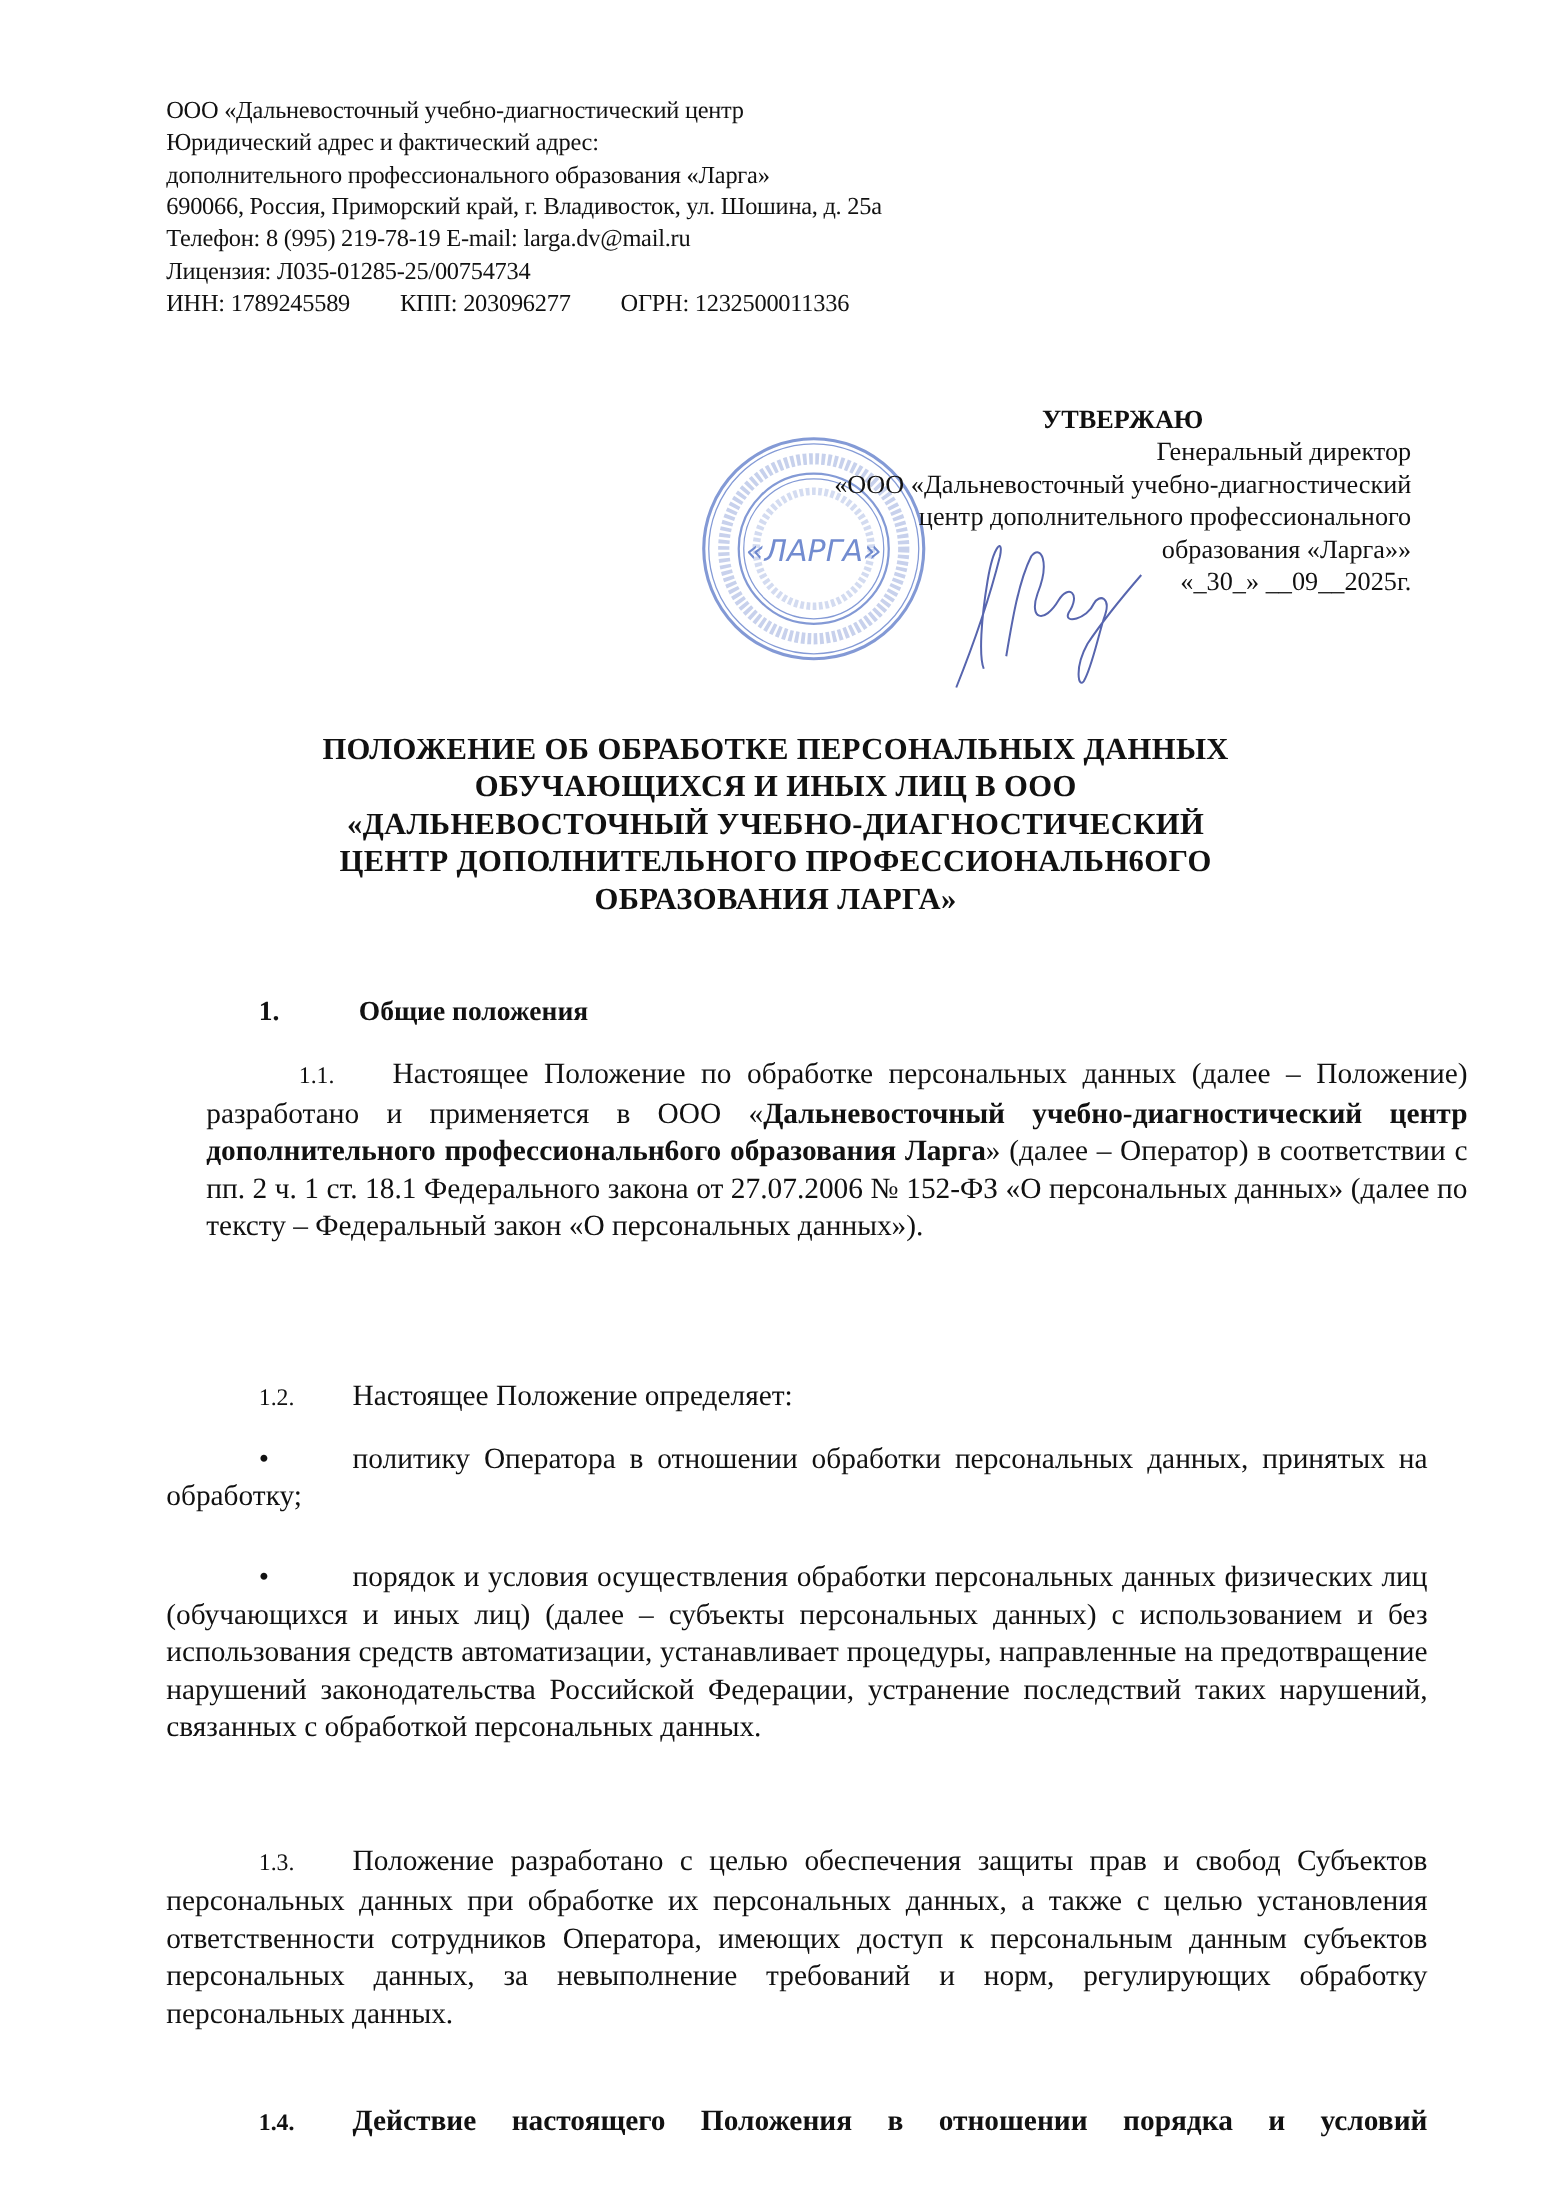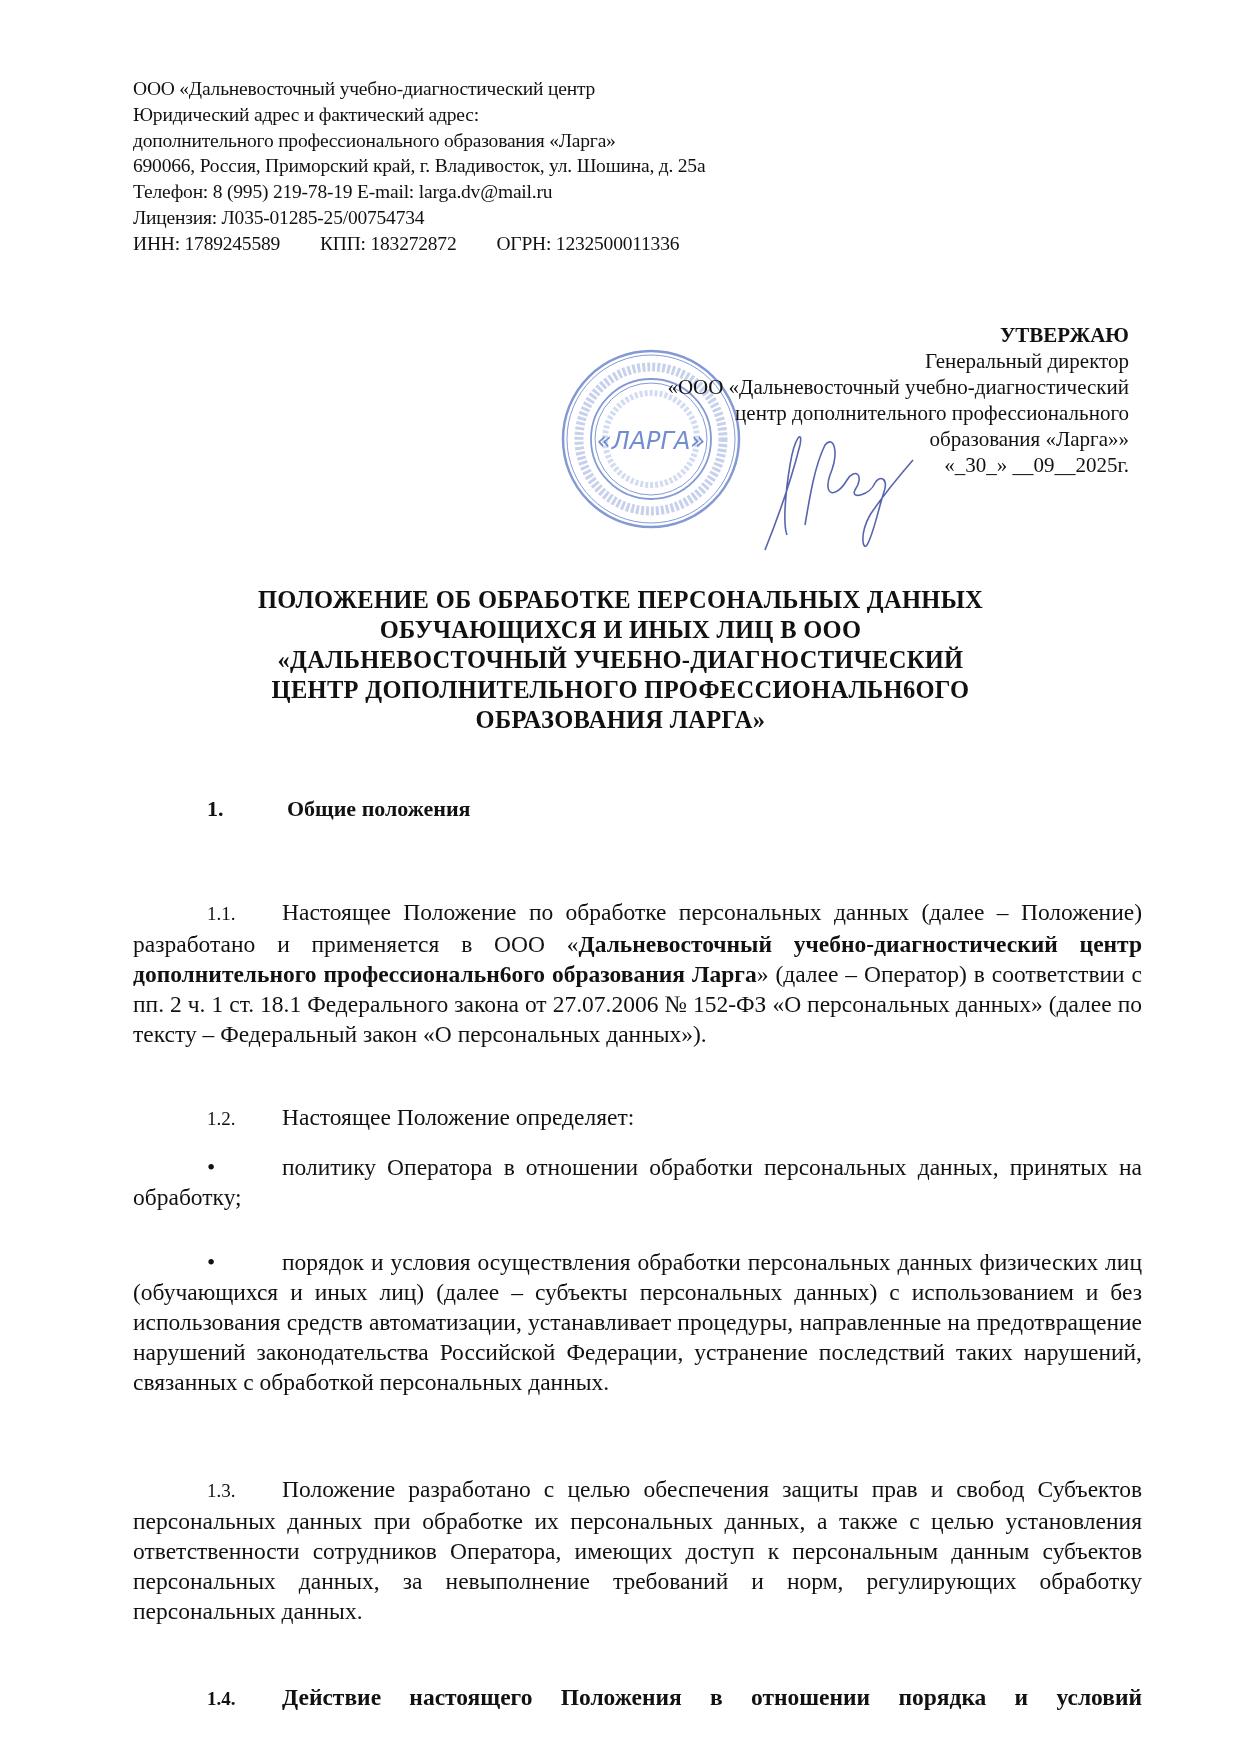--- a/index.html
+++ b/index.html
@@ -5,59 +5,59 @@
     html, body { margin: 0; padding: 0; background: #ffffff; }
     body { width: 1241px; height: 1755px; position: relative; overflow: hidden; color: #111; font-family: "Liberation Serif", "DejaVu Serif", serif; }
     .page { position: absolute; left: 0; top: 0; width: 1241px; height: 1755px; }
 
     .org-header { position: absolute; left: 133px; top: 76px; font-size: 19.5px; line-height: 25.8px; letter-spacing: -0.2px; }
     .org-header .line { white-space: nowrap; }
     .ids span { display: inline-block; }
     .ids .gap { width: 40px; }
 
     .approval { position: absolute; right: 112px; top: 322px; text-align: right; font-size: 21px; line-height: 26px; z-index: 3; }
-    .approval .title { font-weight: bold; font-size: 21px; }
+    .approval .title { font-weight: bold; font-size: 21px; text-align: center; }
     .approval .line { white-space: nowrap; }
     .sigline { display: inline-block; width: 198px; border-bottom: 1.4px solid #111; height: 20px; vertical-align: baseline; margin-right: 4px; }
 
     .stamp { position: absolute; left: 556px; top: 344px; width: 190px; height: 190px; z-index: 1; }
     .signature { position: absolute; left: 755px; top: 405px; width: 160px; height: 150px; z-index: 2; }
 
     .doc-title { position: absolute; left: 150px; width: 941px; top: 585px; text-align: center; font-weight: bold; font-size: 24.5px; line-height: 30px; letter-spacing: 0.3px; }
     .doc-title .line { white-space: nowrap; }
 
     .section-heading { position: absolute; left: 207px; top: 796px; font-weight: bold; font-size: 22px; }
     .section-heading .num { display: inline-block; width: 80px; }
 
     .body-text { position: absolute; left: 133px; width: 1009px; font-size: 23.5px; line-height: 30px; text-align: justify; }
     .para { margin: 0; text-indent: 74px; }
     .para .pnum { display: inline-block; width: 75px; text-indent: 0; font-size: 19px; }
     .bullet .bmark { display: inline-block; width: 75px; text-indent: 0; }
     .bold { font-weight: bold; }
-    .p11 { top: 897px; }
+    .p11 { top: 844px; margin-left: 32px; }
     .p12 { top: 1102px; }
     .b1 { top: 1152px; }
     .b2 { top: 1247px; }
     .p13 { top: 1474px; }
     .p14 { top: 1682px; }
   </style>
 </head>
 <body>
 
 <div class="page">
 
   <div class="org-header">
     <div class="line">ООО «Дальневосточный учебно-диагностический центр</div>
     <div class="line">Юридический адрес и фактический адрес:</div>
     <div class="line">дополнительного профессионального образования «Ларга»</div>
     <div class="line">690066, Россия, Приморский край, г. Владивосток, ул. Шошина, д. 25а</div>
     <div class="line">Телефон: 8 (995) 219-78-19 E-mail: larga.dv@mail.ru</div>
     <div class="line">Лицензия: Л035-01285-25/00754734</div>
     <div class="line ids">
-      <span>ИНН: 1789245589</span><span class="gap"></span><span>КПП: 183272872</span><span class="gap"></span><span>ОГРН: 1232500011336</span>
+      <span>ИНН: 1789245589</span><span class="gap"></span><span>КПП: 203096277</span><span class="gap"></span><span>ОГРН: 1232500011336</span>
     </div>
   </div>
 
   <svg class="stamp" viewBox="0 0 190 190">
     <g fill="none" stroke="#5a78c8" opacity="0.75">
       <circle cx="95" cy="95" r="88" stroke-width="2.5"></circle>
       <circle cx="95" cy="95" r="84" stroke-width="1"></circle>
       <circle cx="95" cy="95" r="60" stroke-width="1.8"></circle>
       <circle cx="95" cy="95" r="56" stroke-width="1"></circle>
       <circle cx="95" cy="95" r="72" stroke-width="9" stroke-dasharray="3 2" opacity="0.45"></circle>

